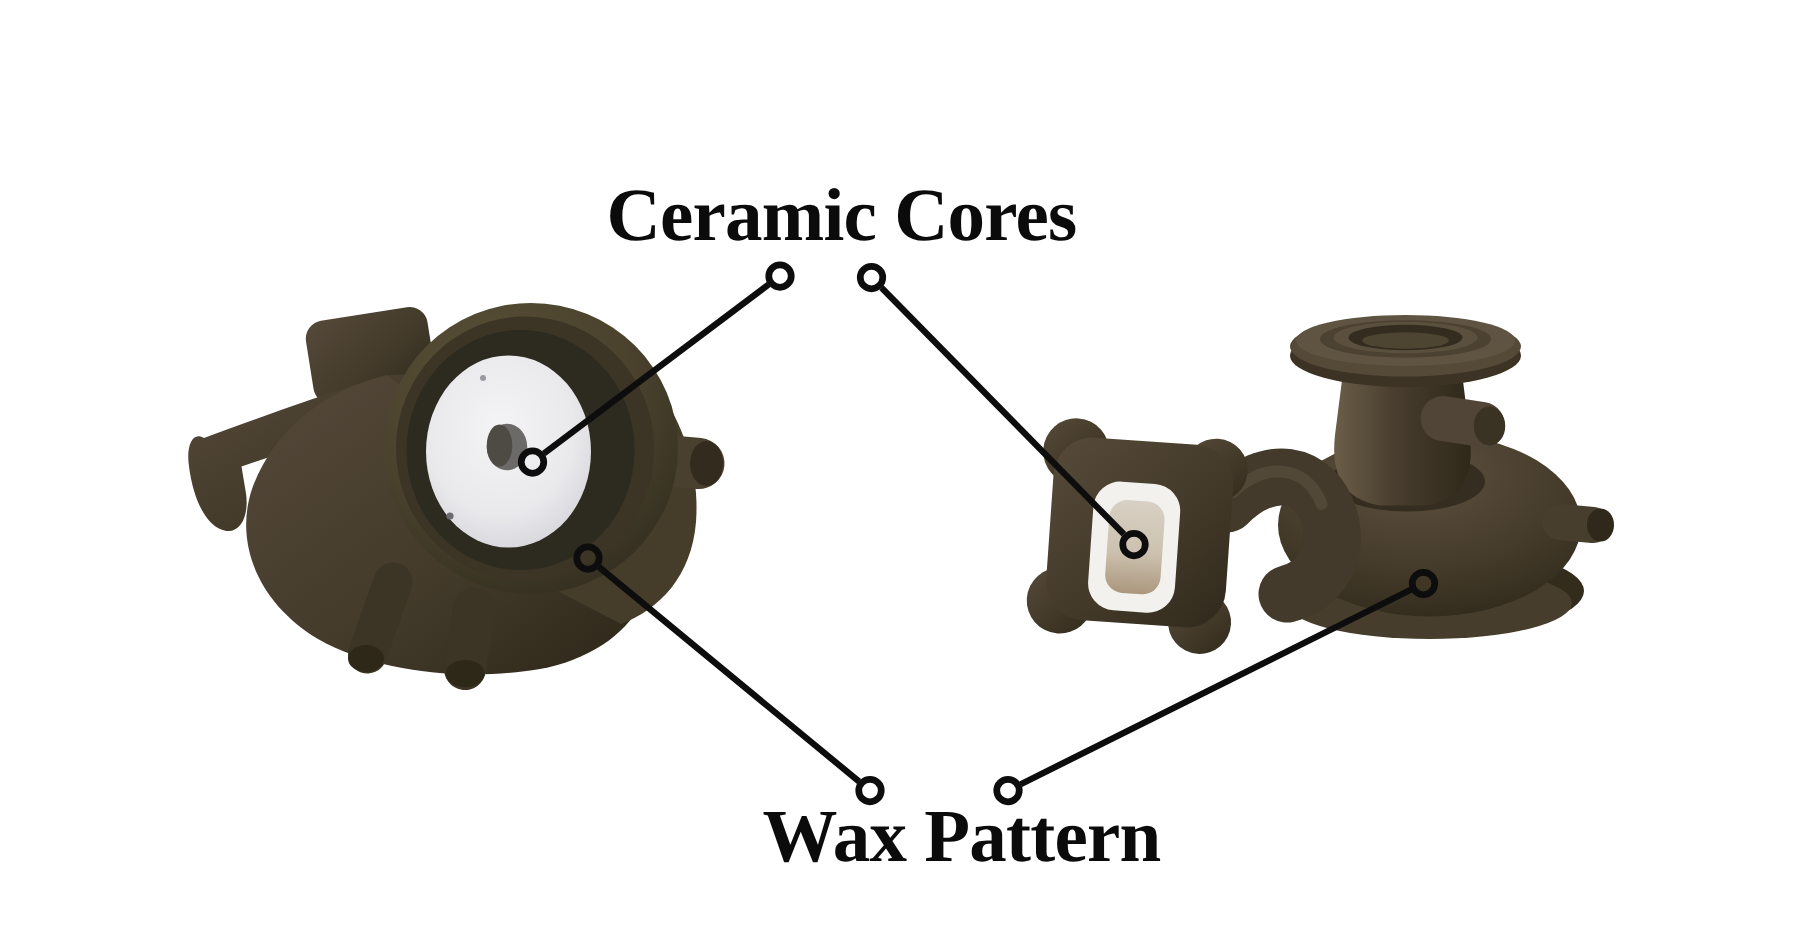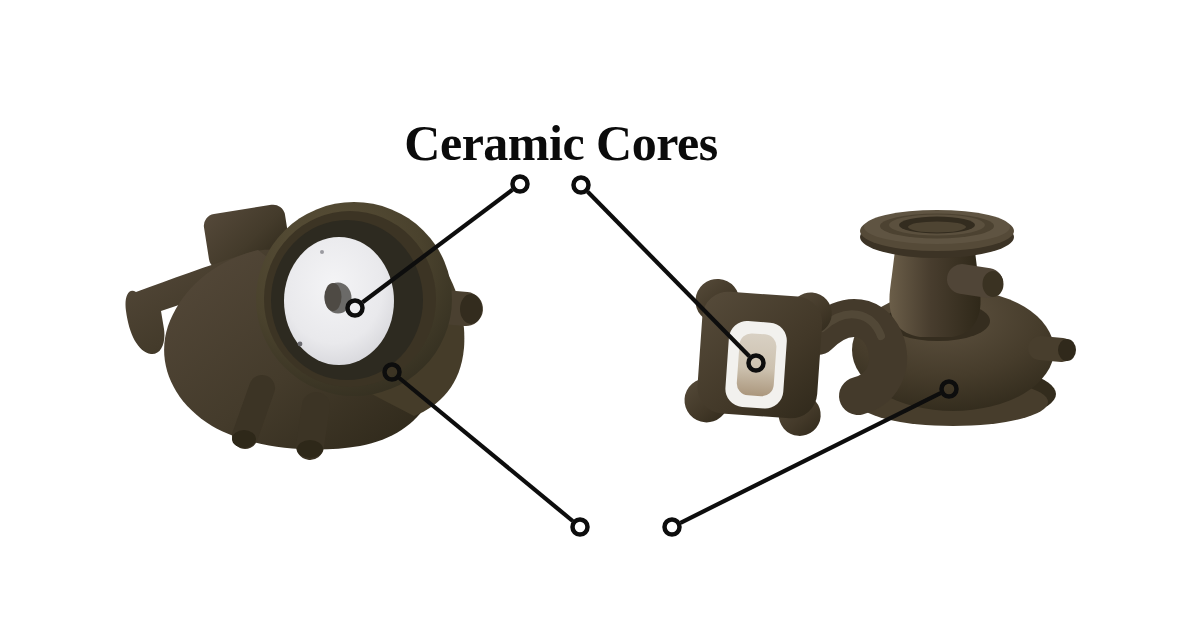--- a/index.html
+++ b/index.html
@@ -188,14 +188,15 @@
         <circle cx="756" cy="363" r="7.5"></circle>
         <circle cx="580" cy="527" r="7.5"></circle>
         <circle cx="392" cy="372" r="7.5"></circle>
         <circle cx="672" cy="527" r="7.5"></circle>
         <circle cx="949" cy="389" r="7.5"></circle>
       </g>
     </g>
   </svg>
 
   <div class="callout-label label-top">Ceramic Cores</div>
+  <div class="callout-label label-bottom">Wax Pattern</div>
 
 </div>
 
 </body></html>

